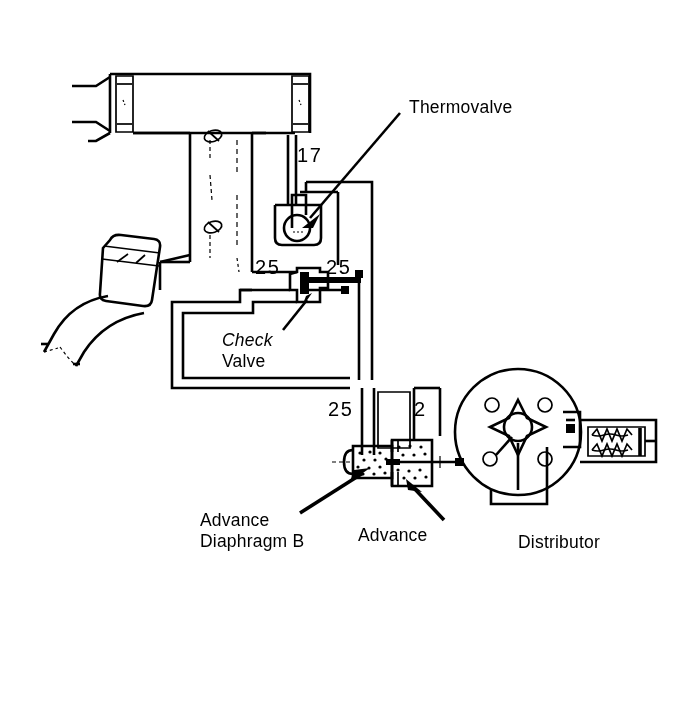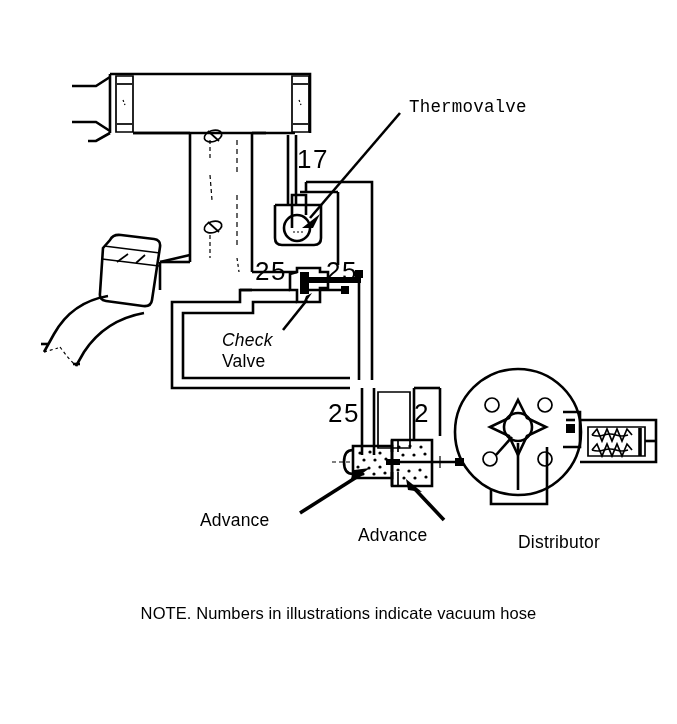--- a/index.html
+++ b/index.html
@@ -59,21 +59,21 @@
     font-family: "Liberation Sans", sans-serif;
     color: #000000;
     white-space: pre;
     line-height: 1.18;
     letter-spacing: 0.2px;
   }
   .lbl-part {
     font-size: 17.5px;
   }
   .lbl-num {
-    font-size: 26px;
+    font-size: 20px;
     letter-spacing: 1.6px;
   }
   .lbl-note {
     font-size: 16.5px;
     text-align: center;
     letter-spacing: 0.1px;
   }
 </style>
 </head>
 <body>
@@ -334,44 +334,44 @@
       <path class="ln-thick" d="M444 520 L412 486"></path>
       <polygon class="fill-black" points="406,479 422,492 408,490"></polygon>
     </g>
 
     <g>
       <path class="ln-hair" d="M332 462 L352 462" stroke-dasharray="4 3"></path>
     </g>
 
   </svg>
 
-  <div class="lbl lbl-part" style="left:409px; top:97px;font-family:Liberation Mono, monospace;">Thermovalve</div>
+  <div class="lbl lbl-part" style="left:409px; top:97px;">Thermovalve</div>
 
   <div class="lbl lbl-num" style="left:297px; top:144px;">17</div>
 
   <div class="lbl lbl-num" style="left:255px; top:256px;">25</div>
 
   <div class="lbl lbl-num" style="left:326px; top:256px;">25</div>
 
   <div style="position:absolute; left:222px; top:330px;">
     <div class="lbl lbl-part" style="position:static;font-style:italic;">Check</div>
     <div class="lbl lbl-part" style="position:static;">Valve</div>
   </div>
 
   <div class="lbl lbl-num" style="left:328px; top:398px;">25</div>
 
   <div class="lbl lbl-num" style="left:414px; top:398px;">2</div>
 
   <div style="position:absolute; left:200px; top:510px;">
     <div class="lbl lbl-part" style="position:static;">Advance</div>
+    <div class="lbl lbl-part" style="position:static;">Diaphragm B</div>
   </div>
 
   <div style="position:absolute; left:358px; top:525px;">
     <div class="lbl lbl-part" style="position:static;">Advance</div>
   </div>
 
   <div class="lbl lbl-part" style="left:518px; top:508px;margin-top:24px;">Distributor</div>
 
   <div style="position:absolute; left:0px; top:604px; width:677px; text-align:center;">
-    <div class="lbl lbl-note" style="position:static; display:block;">NOTE. Numbers in illustrations indicate vacuum hose</div>
   </div>
 
 </div>
 
 </body></html>

